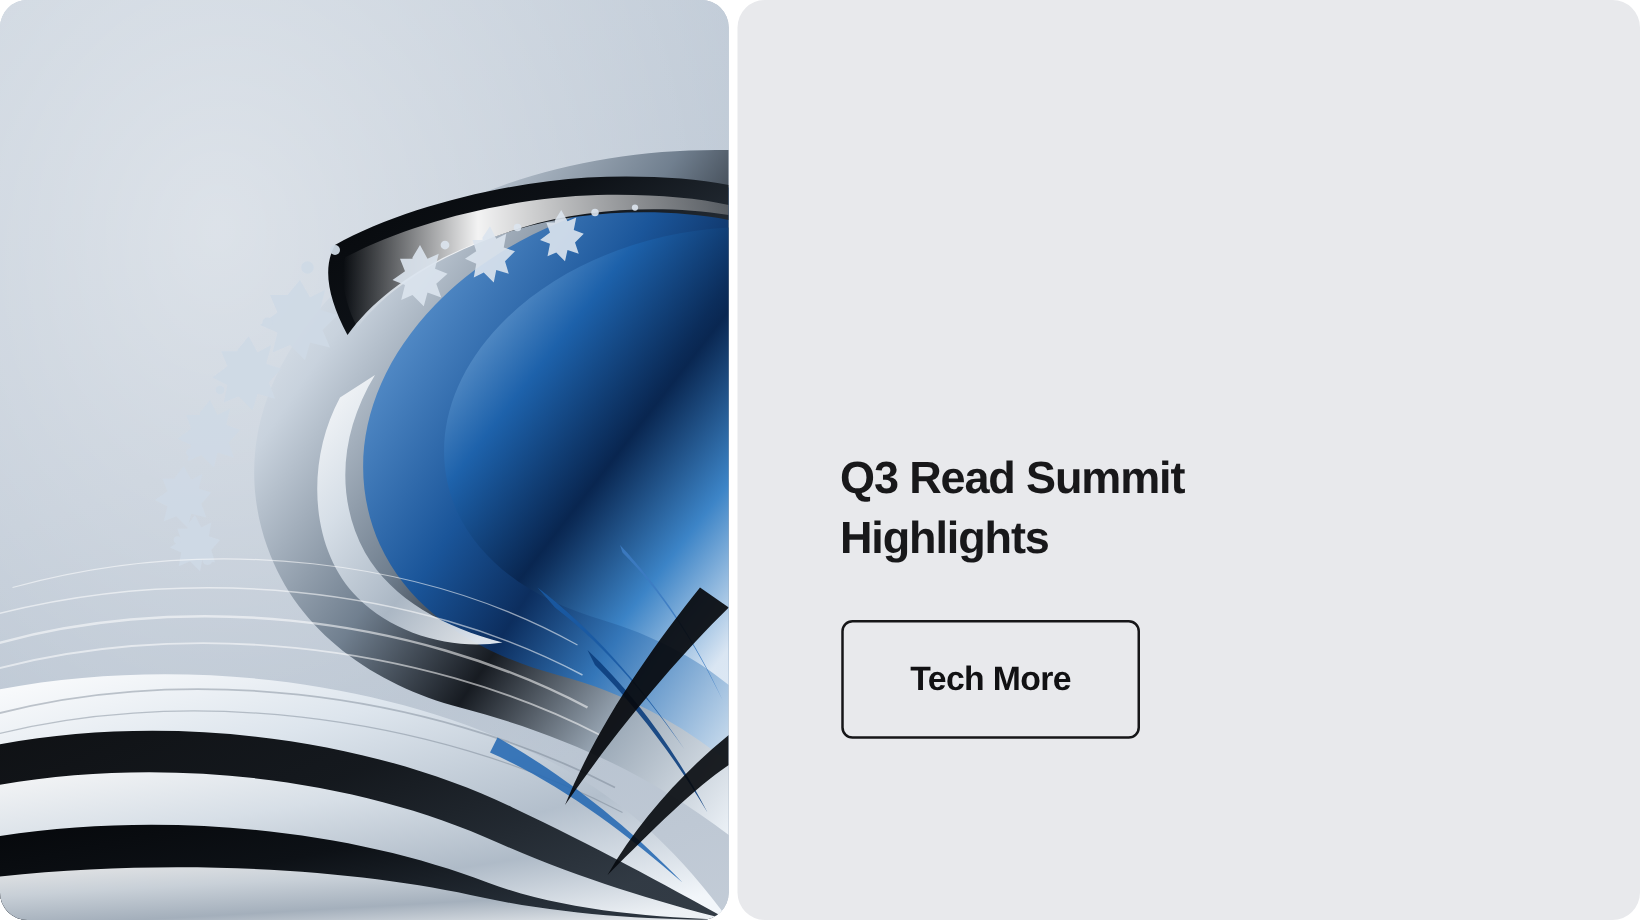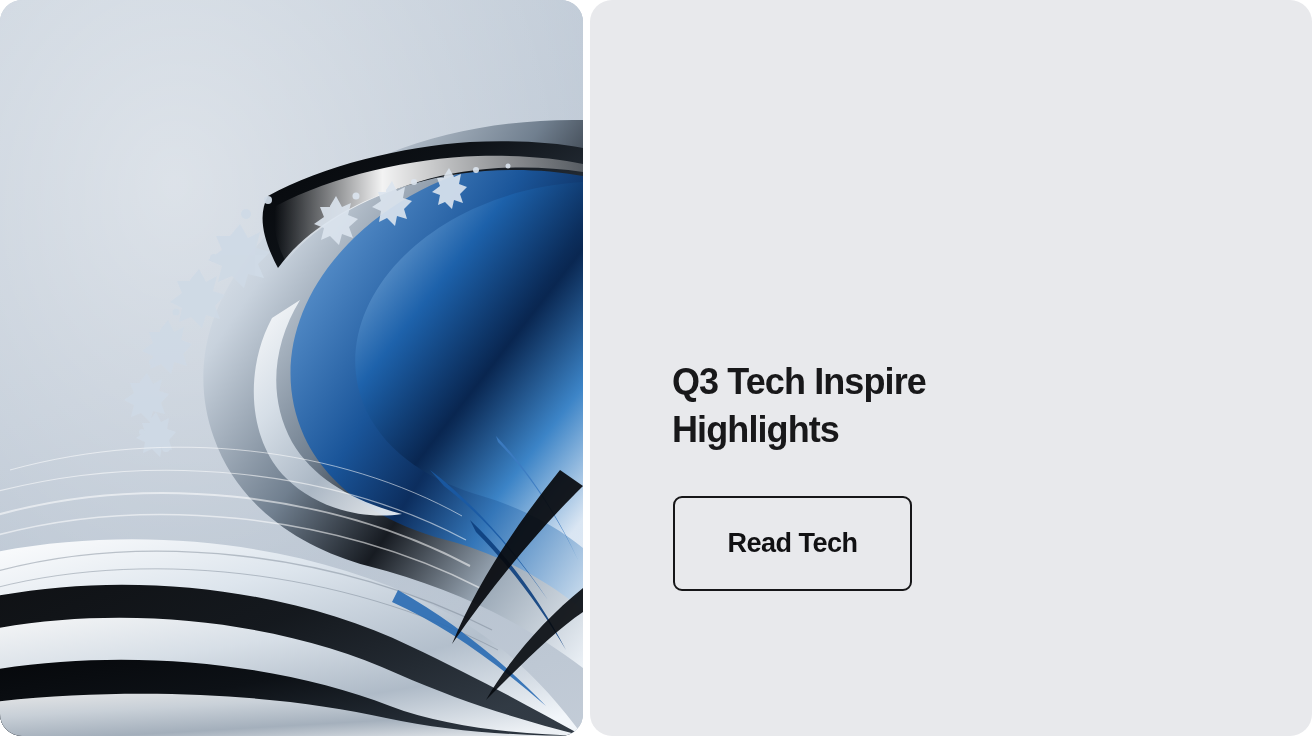--- a/index.html
+++ b/index.html
@@ -213,20 +213,20 @@
       </g>
 
       <path d="M560,470 C520,520 478,580 452,644 C492,586 540,528 583,486 Z" fill="#06090d" opacity="0.92"></path>
       <path d="M583,588 C546,618 510,658 486,700 C524,662 556,630 583,612 Z" fill="#06090d" opacity="0.9"></path>
     </svg>
   </div>
 
   <div class="text-panel">
     <div class="content">
 
-      <p class="subhead">Q3 Tech Inspire
+      <p class="subhead">Q3 Read Summit
 Highlights</p>
 
-      <button class="cta">Read Tech</button>
+      <button class="cta">Tech More</button>
     </div>
   </div>
 
 </div>
 
 </body></html>

